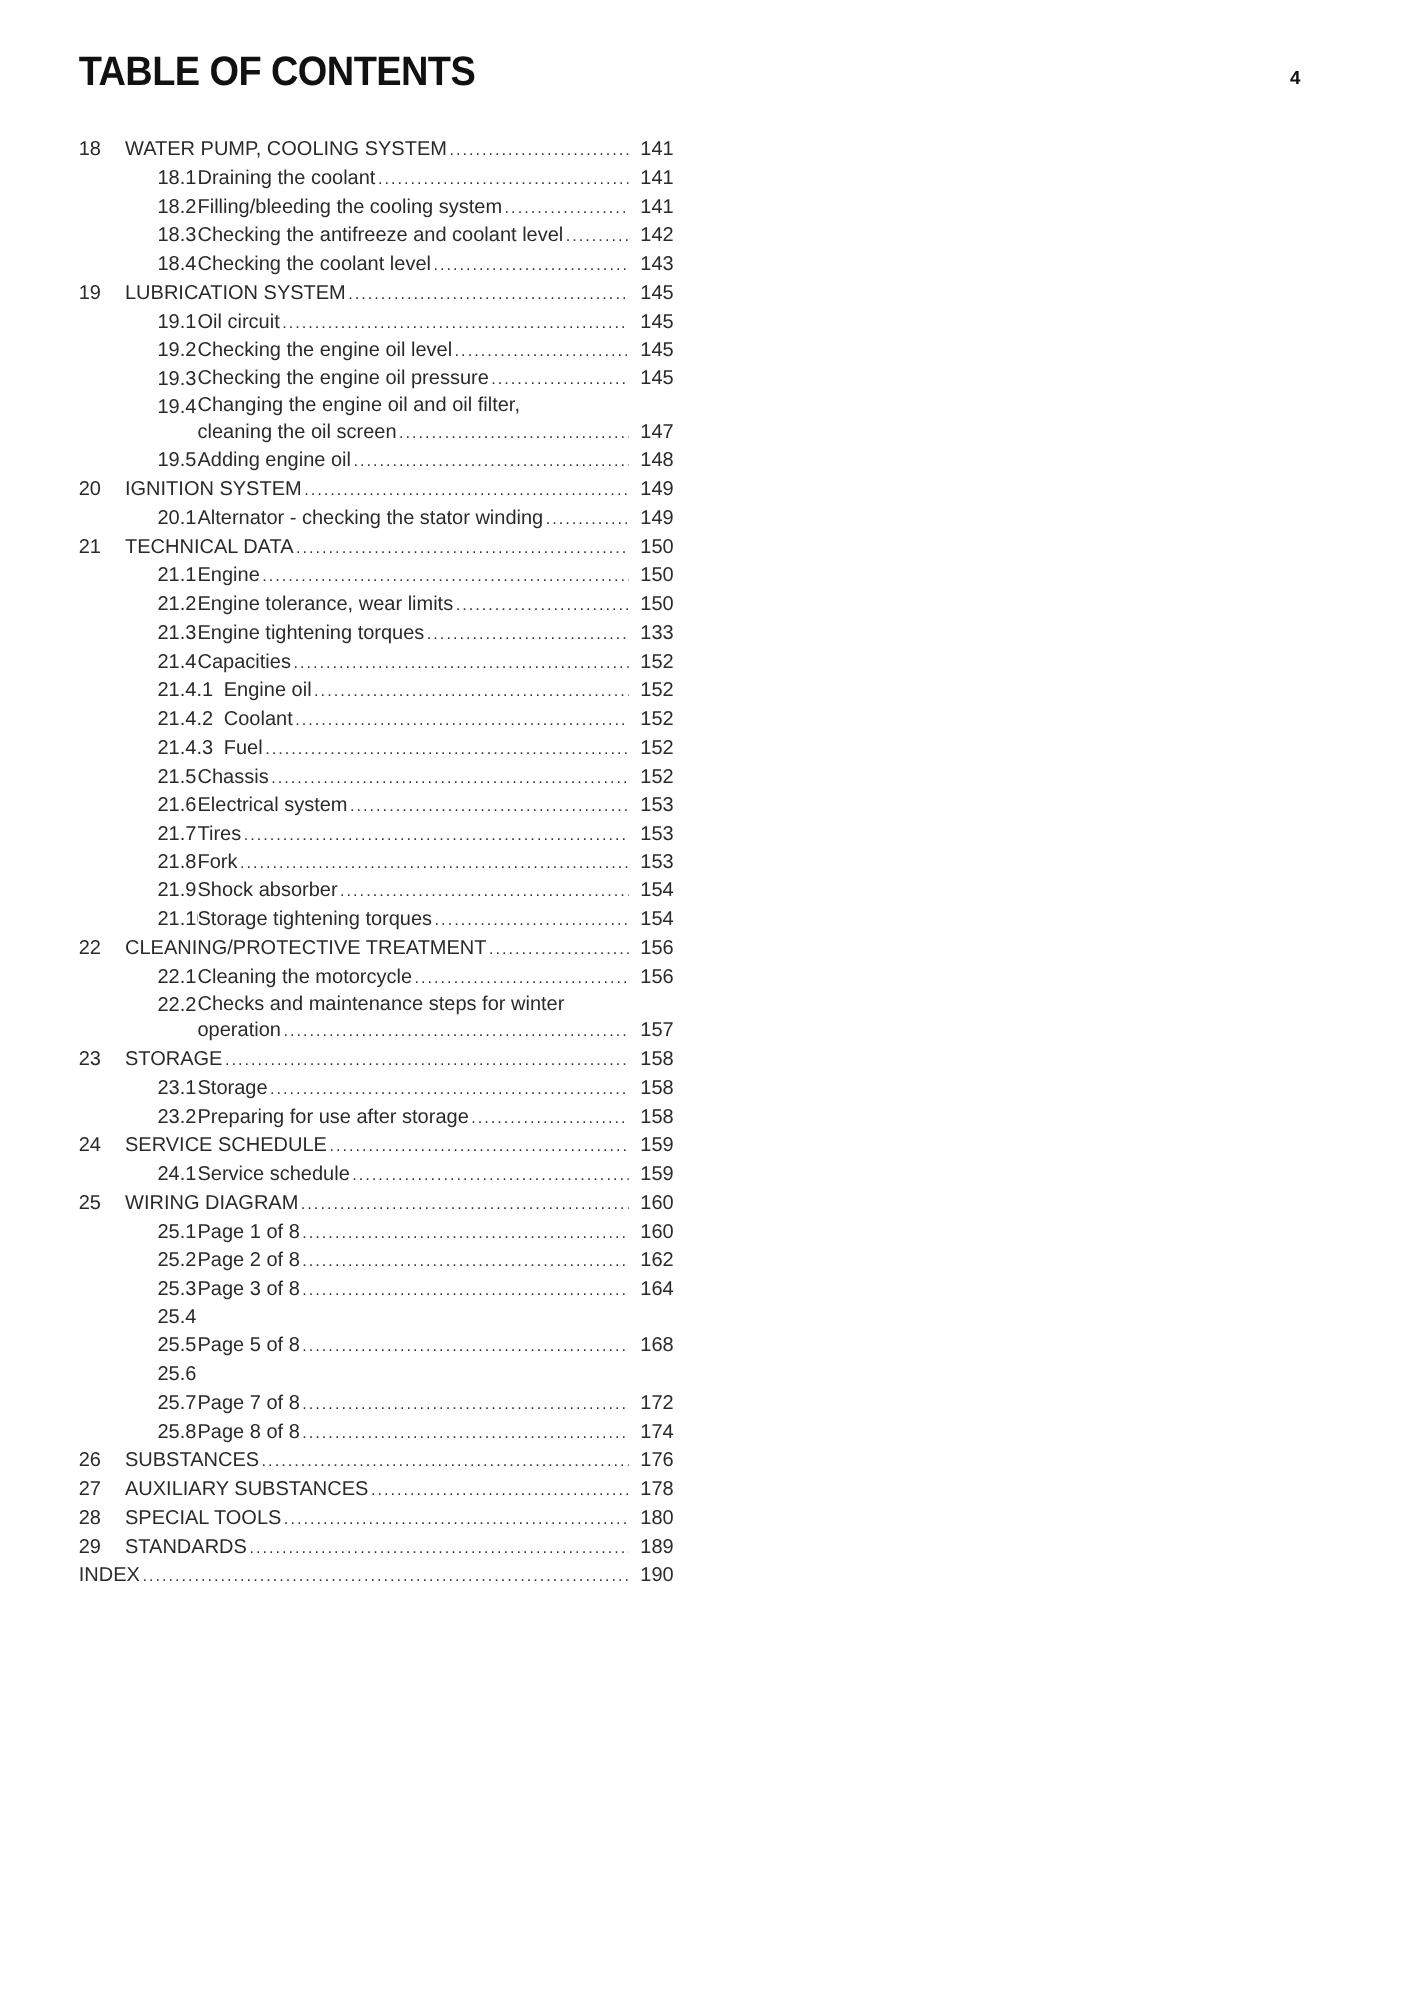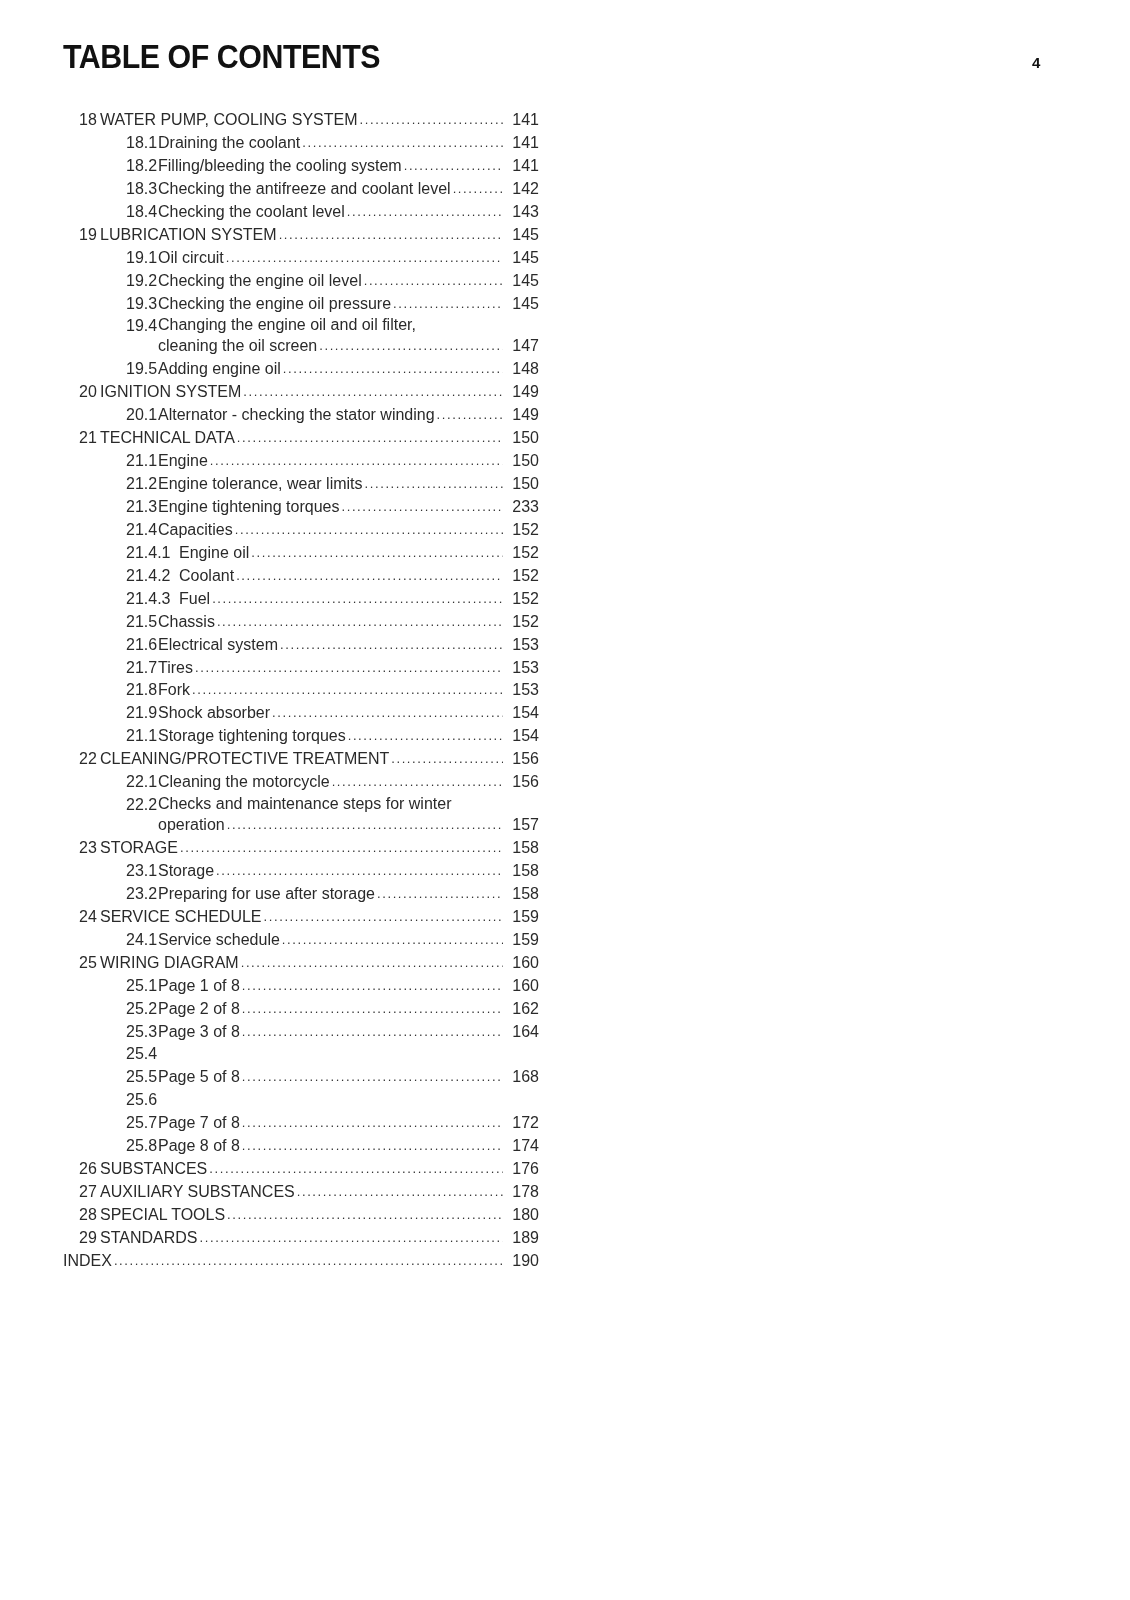--- a/index.html
+++ b/index.html
@@ -14,28 +14,28 @@
     position: absolute; left: 1032px; top: 54px;
     font-family: "Liberation Sans", sans-serif; font-weight: bold; font-size: 15px; color: #111;
   }
   .toc { position: absolute; left: 63px; top: 109px; width: 476px; }
   .row {
     position: relative; height: 22.95px; line-height: 22.95px;
     font-family: "Liberation Sans", sans-serif; font-size: 16px; color: #2a2a2a;
     white-space: nowrap;
   }
   .row.two-line { height: 42.9px; }
-  .num { position: absolute; left: 16px; top: 0; }
+  .num { position: absolute; left: 0; top: 0; }
   .row.l2 .num, .row.l3 .num { left: 37px; margin-left: 26px; }
   .titlewrap { position: absolute; top: 0; right: 0; }
   .row.l1 .titlewrap { left: 37px; }
   .row.l2 .titlewrap { left: 95px; }
   .row.l3 .titlewrap { left: 116px; }
   .row.l0 .titlewrap { left: 0; }
-  .line { display: flex; align-items: center; height: 22.95px; overflow: hidden; }
+  .line { display: flex; align-items: flex-end; height: 22.95px; overflow: hidden; }
   .two-line .first-line { height: 20px; line-height: 20px; }
   .ttl { flex: 0 0 auto; background: #fff; padding-right: 2px; }
   .dots {
     flex: 1 1 auto; overflow: hidden; color: #333; letter-spacing: 1.6px; font-size: 13px;
   }
   .dots::after { content: "........................................................................................................................................................"; }
   .pg { flex: 0 0 auto; padding-left: 6px; text-align: right; min-width: 30px; }
 </style>
 </head>
 <body>
@@ -204,21 +204,21 @@
           <span class="pg">150</span>
         </div>
       </div>
   </div>
     <div class="row l2">
     <span class="num">21.3</span>
     <div class="titlewrap">
         <div class="line">
           <span class="ttl">Engine tightening torques</span>
           <span class="dots"></span>
-          <span class="pg">233</span>
+          <span class="pg">133</span>
         </div>
       </div>
   </div>
     <div class="row l2">
     <span class="num">21.4</span>
     <div class="titlewrap">
         <div class="line">
           <span class="ttl">Capacities</span>
           <span class="dots"></span>
           <span class="pg">152</span>

